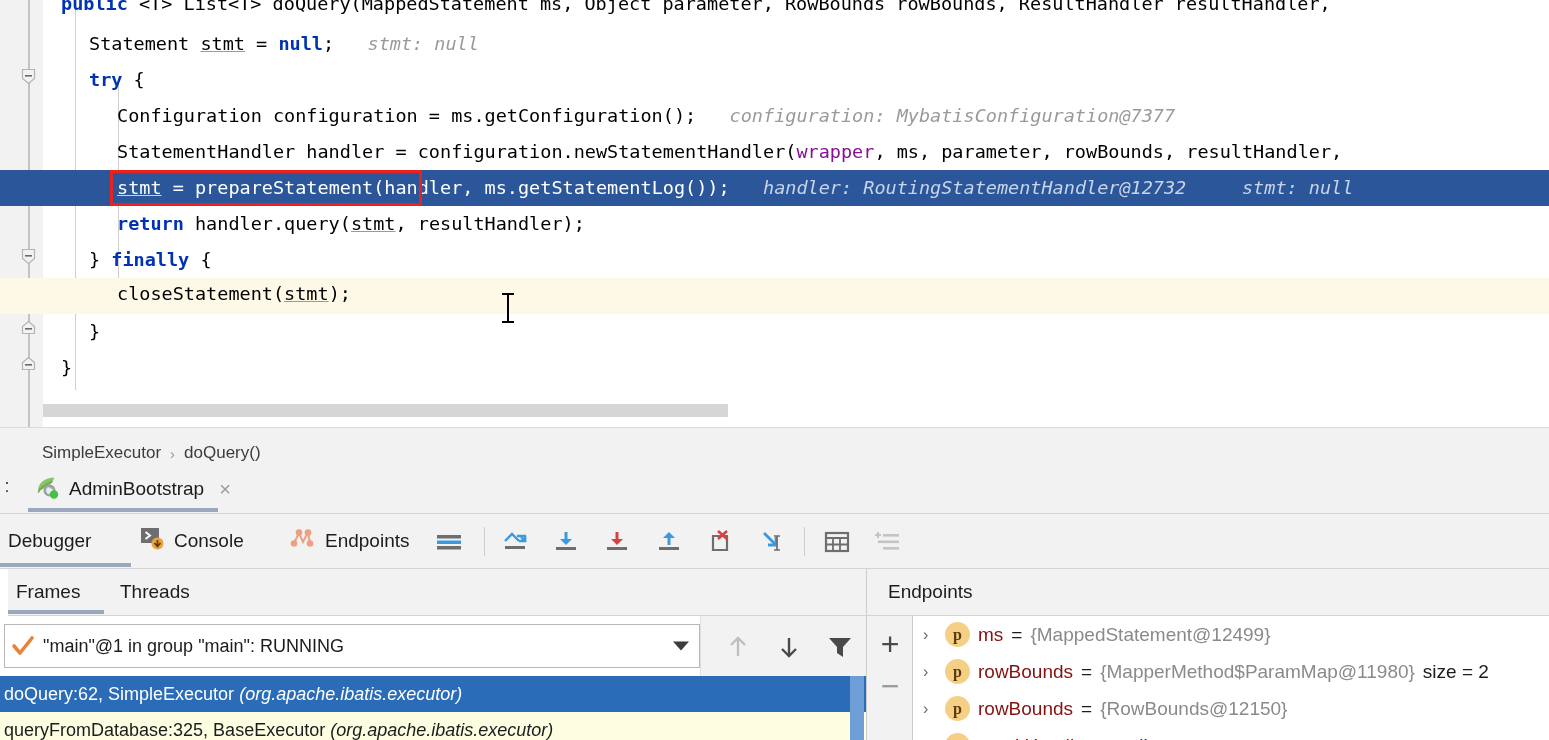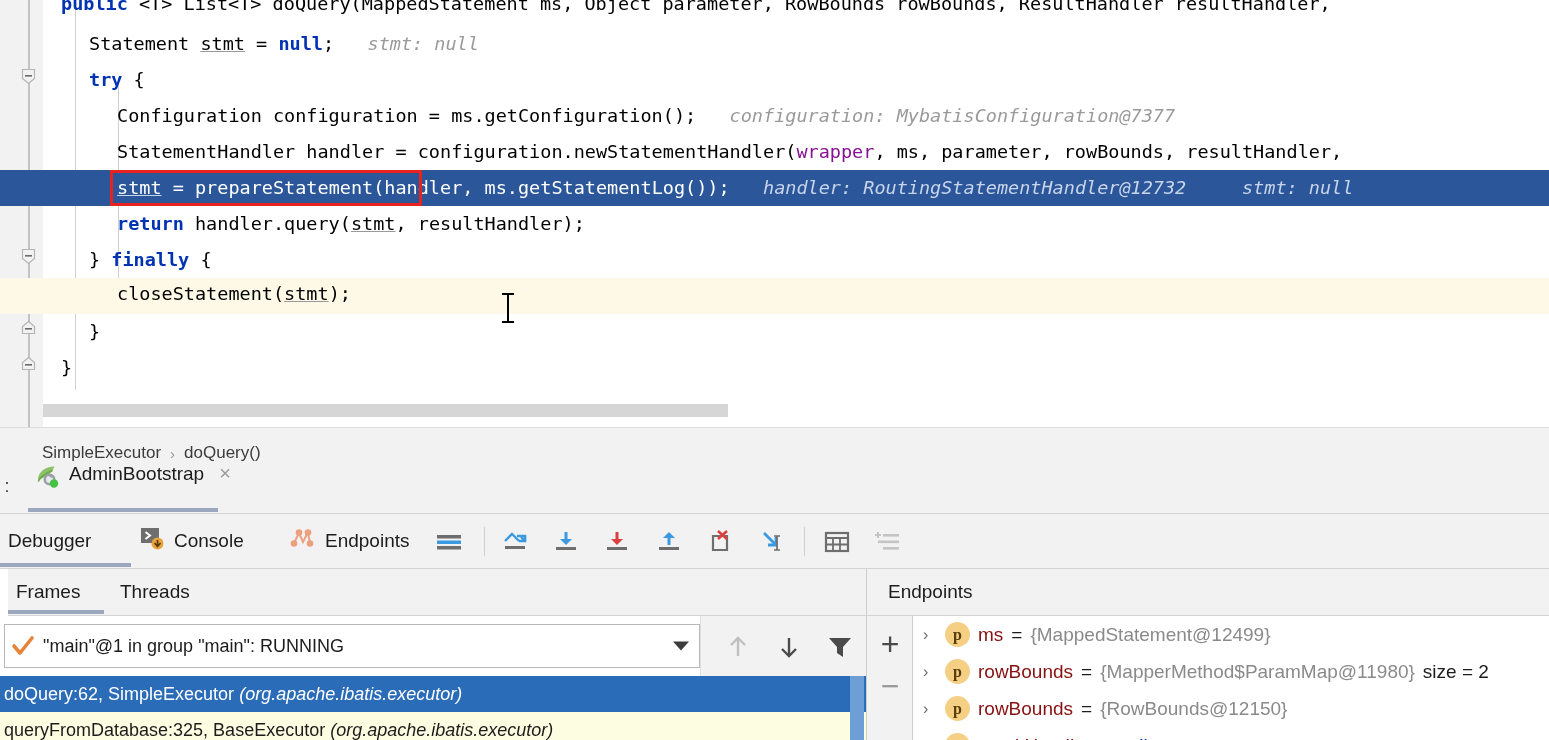--- a/index.html
+++ b/index.html
@@ -93,21 +93,21 @@
   .runtab-bar {
     position: absolute; left: 0; top: 463px; width: 1549px; height: 51px;
     background: #f2f2f2; border-bottom: 1px solid #d4d4d4;
   }
   .runtab-colon {
     position: absolute; left: 0px; top: 13px; width: 14px;
     font-size: 18px; color: #3c3c3c; text-align: center;
   }
   .runtab {
     position: absolute; left: 24px; top: 0; height: 51px;
-    display: flex; align-items: flex-start; gap: 9px;
+    display: flex; align-items: center; gap: 9px;
     padding: 0 10px;
   }
   .runtab-underline {
     position: absolute; left: 28px; top: 45px; width: 190px; height: 4px;
     background: #9aa7bd;
   }
   .runtab-label { font-size: 19px; color: #1c1c1c; }
   .tab-close { color: #9a9a9a; font-size: 20px; line-height: 1; padding-left: 6px; }
 
   

